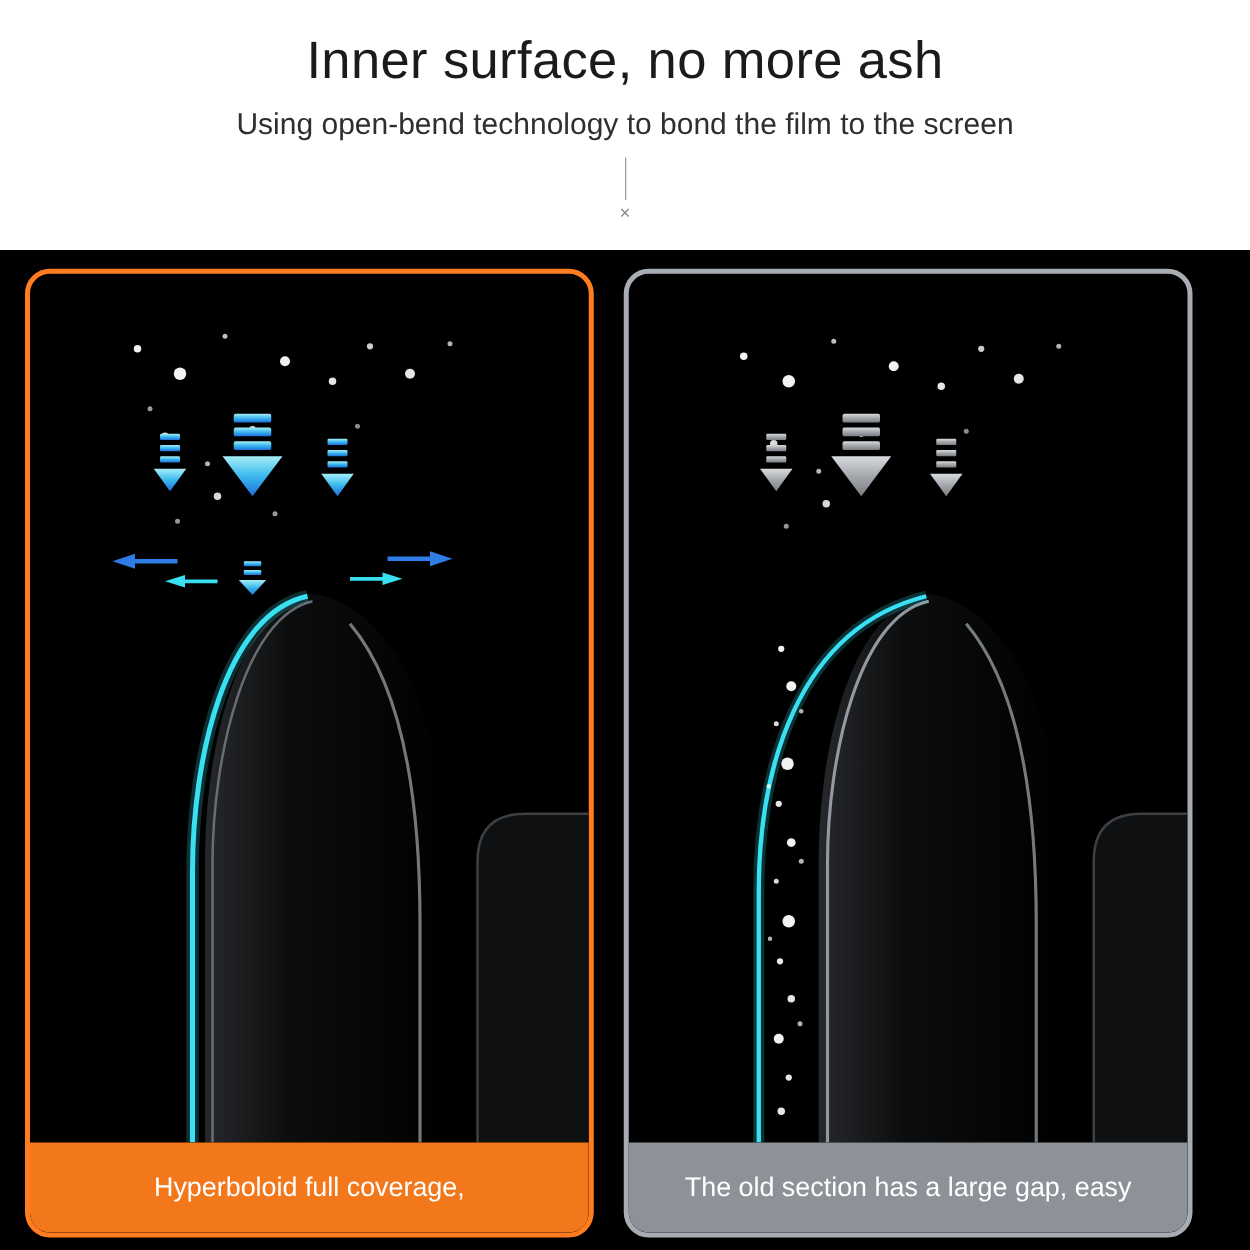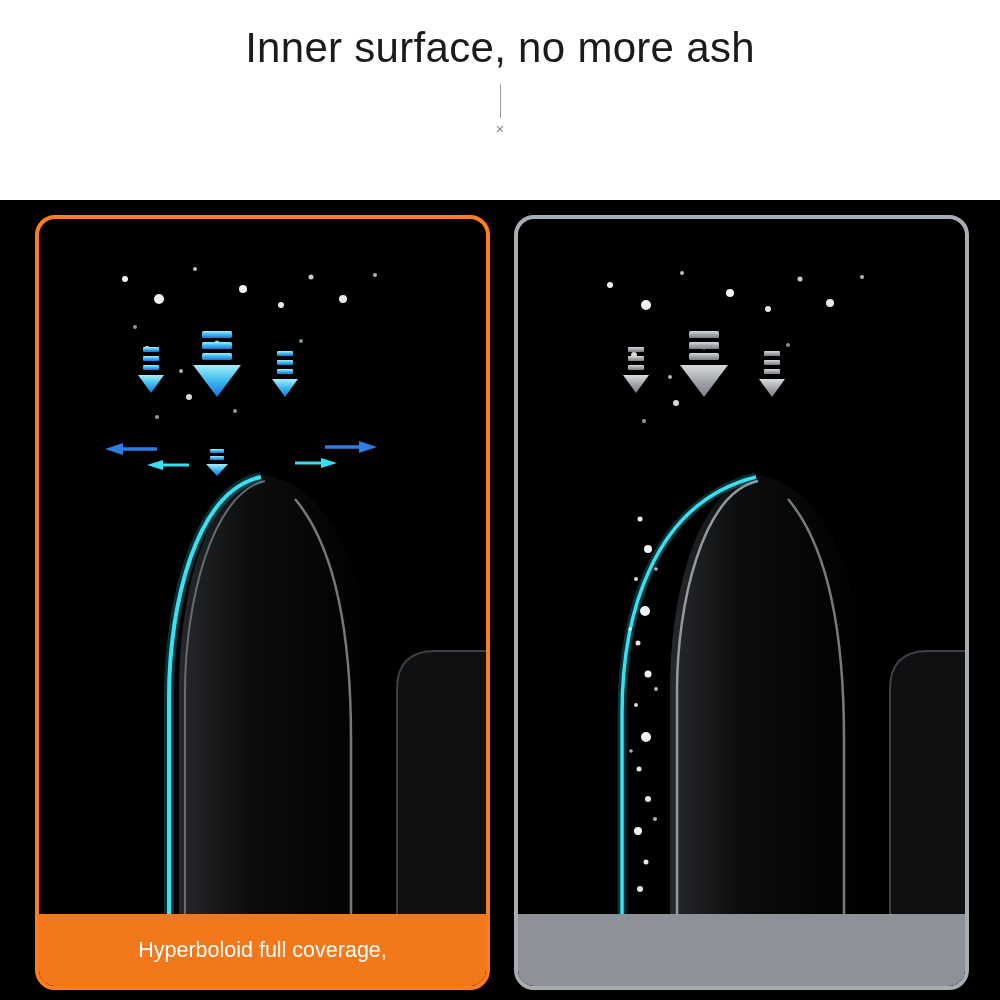--- a/index.html
+++ b/index.html
@@ -6,21 +6,21 @@
   html,body { width:1000px; height:1000px; }
   body { background:#000; font-family:"Liberation Sans", sans-serif; }
   .page { width:1000px; height:1000px; background:var(--background-black,#000); overflow:hidden; }
 
   .header { height:200px; background:var(--header-bg,#fff); text-align:center; padding-top:24px; }
   .header h1 { font-size:42px; font-weight:500; color:var(--title-color,#1b1b1b); letter-spacing:.3px; }
   .header p  { font-size:24px; font-weight:400; color:var(--subtitle-color,#2f2f2f); margin-top:14px; }
   .tick  { width:1px; height:34px; background:#9a9a9a; margin:12px auto 0; }
   .cross { color:#8a8a8a; font-size:15px; line-height:1; margin-top:3px; }
 
-  .stage { height:668px; display:flex; gap:24px; padding:15px 35px 10px; }
+  .stage { height:668px; display:flex; gap:24px; padding:15px 20px 10px; }
   .panel { position:relative; width:455px; height:775px; border-radius:20px; background:#000; overflow:hidden; flex:0 0 auto; }
   .panel-left  { border:4px solid var(--panel-border-orange,#ff7d1f); }
   .panel-right { border:4px solid var(--panel-border-gray,#a8adb3); }
 
   .art { display:block; width:100%; height:calc(100% - 72px); }
 
   .caption { position:absolute; left:0; right:0; bottom:0; height:72px;
              display:flex; flex-direction:column; justify-content:center;
              text-align:center; color:#fff; font-size:21.5px; line-height:1.32;
              border-radius:0 0 15px 15px; }
@@ -36,20 +36,21 @@
   .spread-cyan-head { fill:var(--film-cyan,#38e0f2); }
   .dot { fill:#fff; }
 </style>
 </head>
 <body>
 
 <div class="page">
 
   <header class="header">
     <h1>Inner surface, no more ash</h1>
+    <p>Using open-bend technology to bond the film to the screen</p>
     <div class="tick"></div>
     <div class="cross">×</div>
   </header>
 
   <section class="stage">
 
     <div class="panel panel-left">
       <svg class="art" viewBox="0 0 447 695">
         <defs>
           <linearGradient id="arrowCyan" x1="0" y1="0" x2="0" y2="1">
@@ -209,17 +210,18 @@
           <circle class="dot" cx="122" cy="670" r="3" opacity=".9"></circle>
             <circle class="dot" cx="138" cy="350" r="1.8" opacity=".7"></circle>
           <circle class="dot" cx="112" cy="410" r="1.8" opacity=".7"></circle>
             <circle class="dot" cx="138" cy="470" r="2" opacity=".7"></circle>
           <circle class="dot" cx="113" cy="532" r="1.8" opacity=".7"></circle>
             <circle class="dot" cx="137" cy="600" r="2" opacity=".7"></circle>
         </g>
       </svg>
 
       <div class="caption caption-right">
+        <div>The old section has a large gap, easy</div>
       </div>
     </div>
 
   </section>
 </div>
 
 </body></html>

